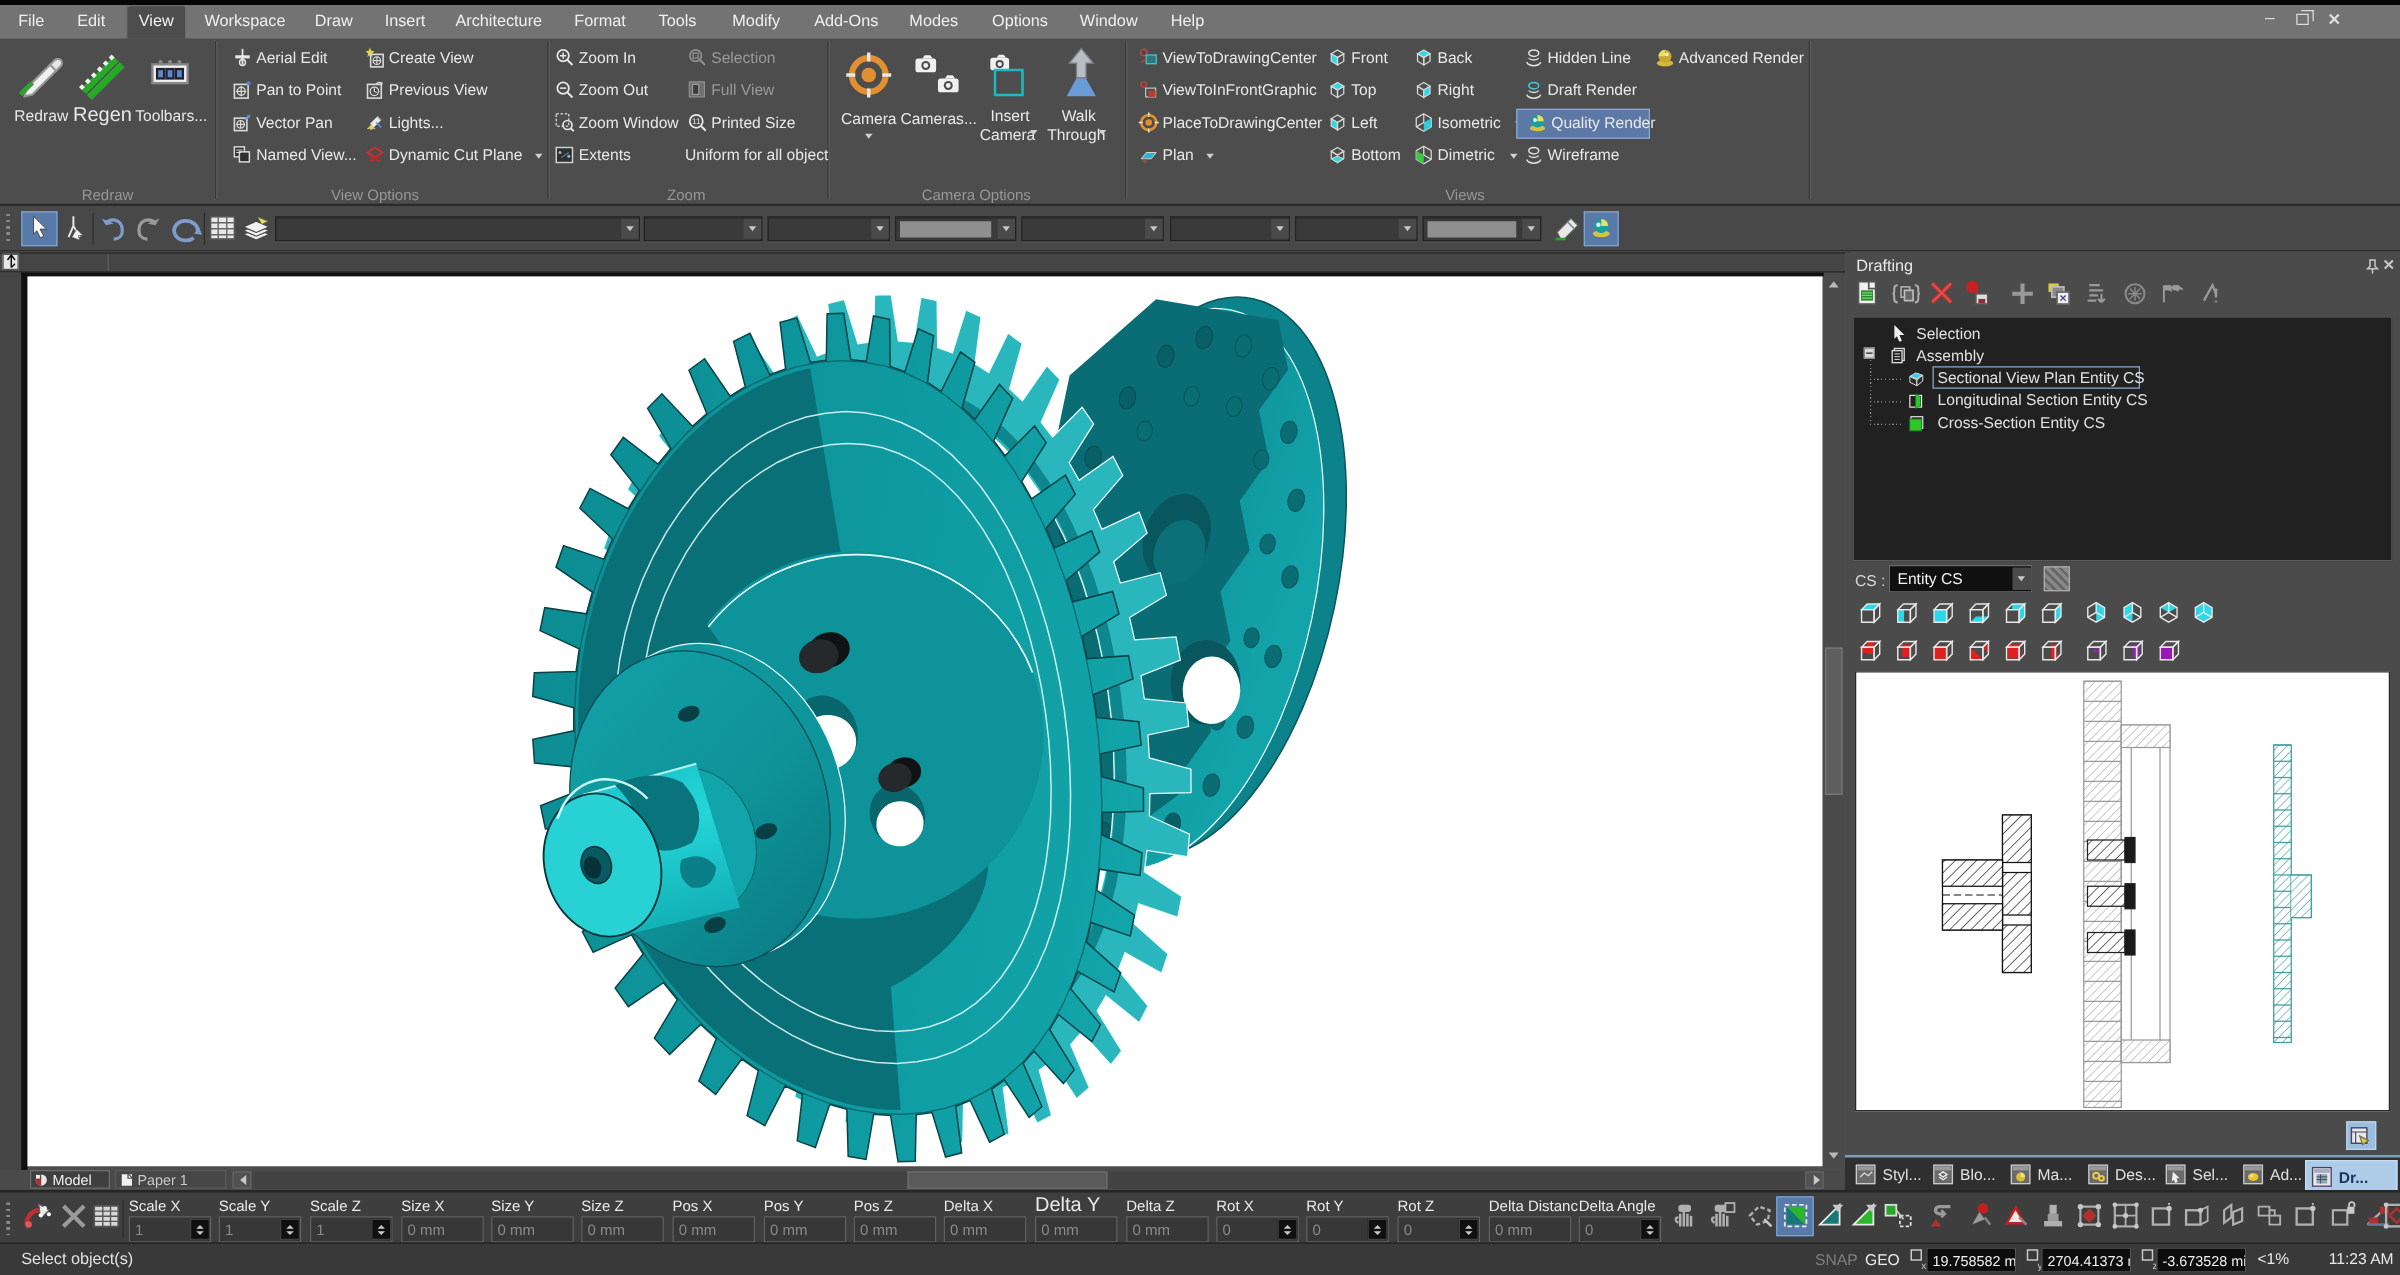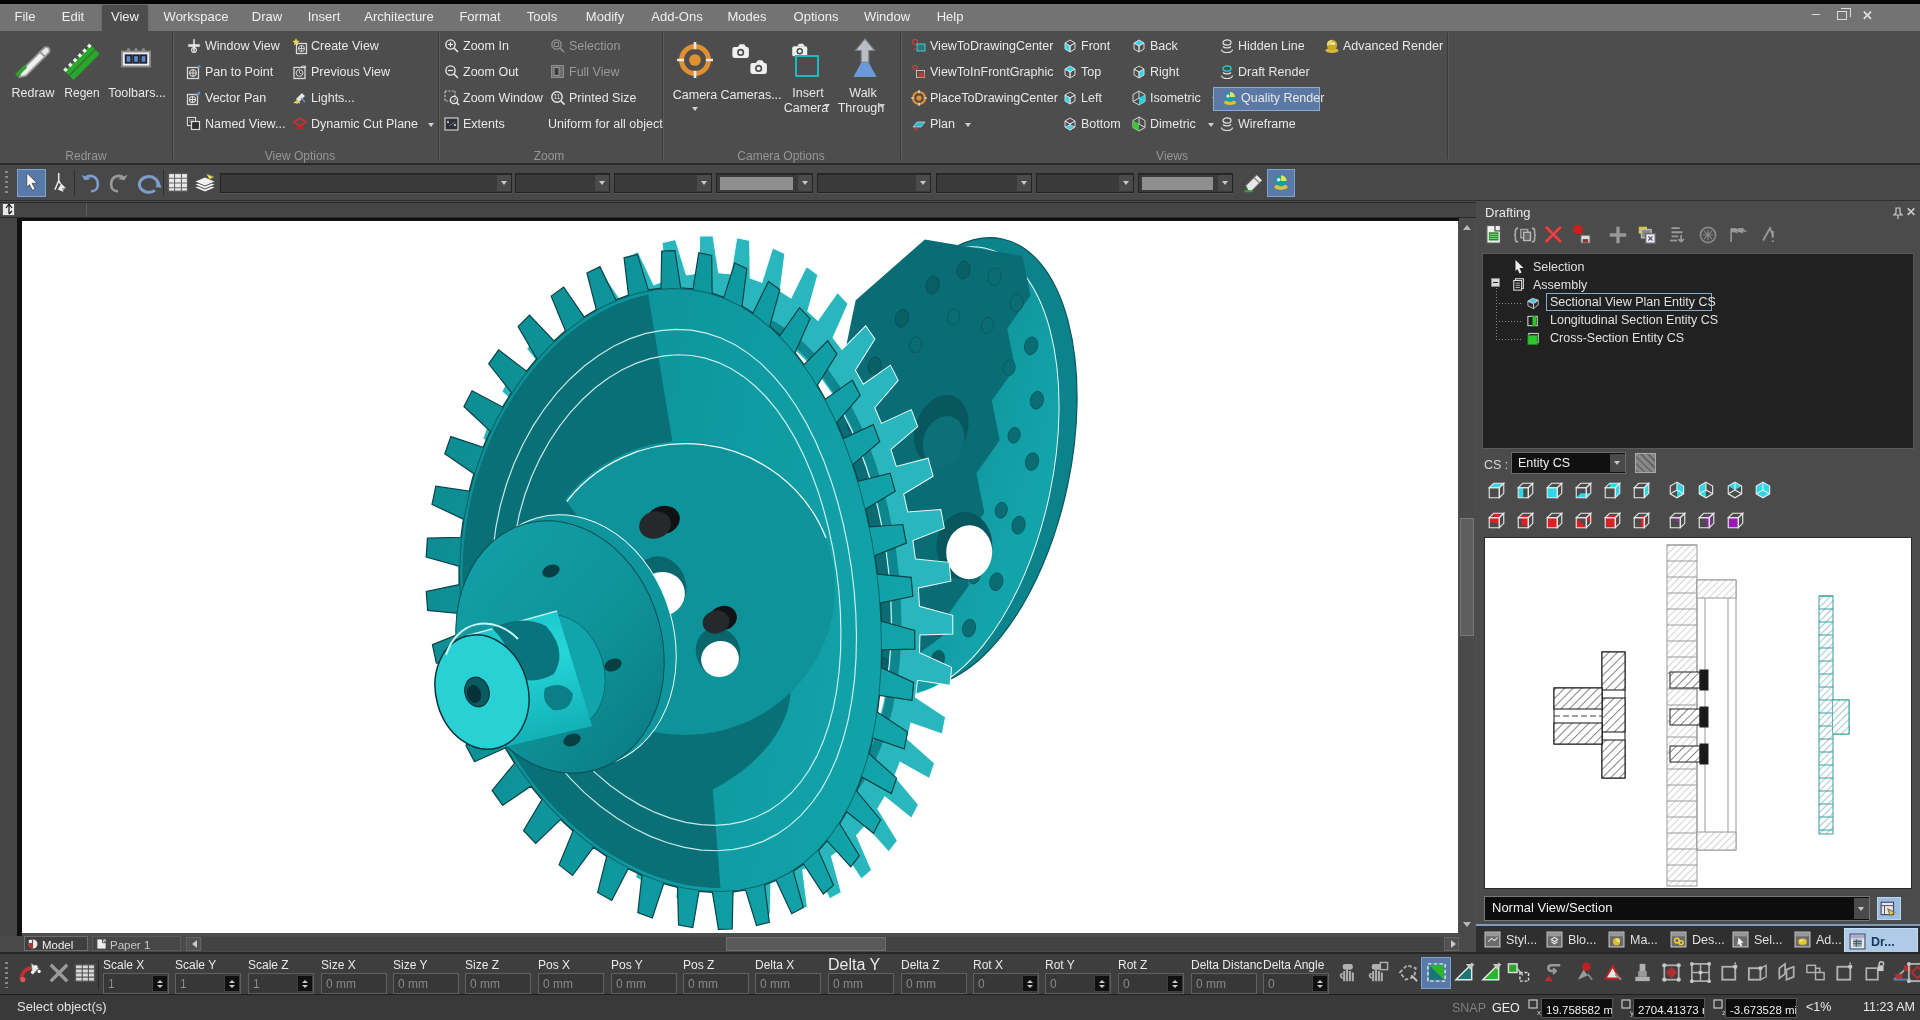--- a/index.html
+++ b/index.html
@@ -61,27 +61,27 @@
 <svg class="abs" style="left:116px;top:44px" width="40" height="30" viewBox="0 0 16 16">
     <rect x="0.5" y="4" width="15" height="8" fill="#f0f0f0" stroke="#888"></rect>
     <rect x="2.5" y="6" width="3" height="4" fill="#5a8ac8" stroke="#223"></rect>
     <rect x="6.5" y="6" width="3" height="4" fill="#5a8ac8" stroke="#223"></rect>
     <rect x="10.5" y="6" width="3" height="4" fill="#5a8ac8" stroke="#223"></rect>
     <circle cx="4" cy="3" r="0.9" fill="#888"></circle>
     <circle cx="8" cy="3" r="0.9" fill="#888"></circle>
     <circle cx="12" cy="3" r="0.9" fill="#888"></circle>
   </svg>
 <div class="txt" style="left:33px;top:86px;transform:translateX(-50%);font-size:12.5px">Redraw</div>
-<div class="txt" style="left:82px;top:86px;transform:translateX(-50%);font-size:12px">Regen</div>
+<div class="txt" style="left:82px;top:86px;transform:translateX(-50%);font-size:16px">Regen</div>
 <div class="txt" style="left:137px;top:86px;transform:translateX(-50%);font-size:12.5px">Toolbars...</div>
 <svg class="abs" style="left:186px;top:38px" width="16" height="16" viewBox="0 0 16 16">
     <path d="M7 1v5l-5 0v3l5 0v5h2v-5l5 0V6l-5 0V1z" fill="#e8e8e8" stroke="#555" stroke-width="0.5"></path>
     <circle cx="8" cy="12" r="2.4" fill="none" stroke="#e8e8e8" stroke-width="1.1"></circle>
   </svg>
-<div class="txt" style="left:205px;top:39px;color:#e8e8e8;font-size:12.5px">Window View</div>
+<div class="txt" style="left:205px;top:39px;color:#e8e8e8;font-size:12.5px">Aerial Edit</div>
 <svg class="abs" style="left:186px;top:64px" width="16" height="16" viewBox="0 0 16 16">
     <rect x="1.5" y="3.5" width="11" height="11" fill="none" stroke="#d8d8d8" stroke-width="1.3"></rect>
     <circle cx="7" cy="9" r="3.2" fill="none" stroke="#d8d8d8" stroke-width="1.1"></circle>
     <path d="M3 9h8M7 5v8" stroke="#d8d8d8" stroke-width="1"></path>
     <circle cx="13" cy="2.5" r="1.6" fill="#4a88d8"></circle>
   </svg>
 <div class="txt" style="left:205px;top:65px;color:#e8e8e8;font-size:12.5px">Pan to Point</div>
 <svg class="abs" style="left:186px;top:90px" width="16" height="16" viewBox="0 0 16 16">
     <rect x="1.5" y="4.5" width="10" height="10" fill="none" stroke="#d8d8d8" stroke-width="1.3"></rect>
     <circle cx="6.5" cy="9.5" r="3" fill="none" stroke="#d8d8d8" stroke-width="1.1"></circle>
@@ -865,26 +865,20 @@
 <path d="M334 240h14"></path>
 <path d="M334 253h14"></path>
 <path d="M334 266h14"></path>
 <path d="M334 279h14"></path>
 <path d="M334 292h14"></path>
 <rect x="348" y="162" width="16" height="34" fill="#fff"></rect>
 <path d="M348 162h16v34h-16" fill="url(#ht)"></path>
 </g>
 </svg>
 </div>
-<div class="abs" style="left:8px;top:694px;width:386px;height:25px;background:#0d0d0d;border:1px solid #777">
-      <div class="txt" style="left:7px;top:4px;font-size:13px;color:#f2f2f2">Normal View/Section</div>
-      <div class="abs" style="left:369px;top:1px;width:15px;height:21px;background:#4a4a4a">
-        <div style="width:0;height:0;border:3.5px solid transparent;border-top:4.5px solid #c8c8c8;margin:9px 0 0 4px"></div>
-      </div>
-    </div>
 <div class="abs" style="left:401px;top:695px;width:24px;height:23px;background:#9cbede;border:1px solid #b8d4ee">
       <svg style="position:absolute;left:2px;top:2px" width="18" height="18" viewBox="0 0 16 16">
         <rect x="1" y="2" width="11" height="11" fill="#e8e8e8" stroke="#446"></rect>
         <path d="M1 5h11M4 5v8" stroke="#446" stroke-width="0.8"></path>
         <path d="M7 8l6 3-4 3z" fill="#e8d040" stroke="#775"></path>
       </svg>
     </div>
 <div class="abs" style="left:0;top:722px;width:444px;height:41px;background:#2f2f2f;border-top:2px solid #7e9cc0">
 <svg class="abs" style="left:8px;top:5px" width="17" height="17" viewBox="0 0 16 16">
         <rect x="1" y="1" width="14" height="14" fill="#6a6a6a" stroke="#ccc"></rect>

